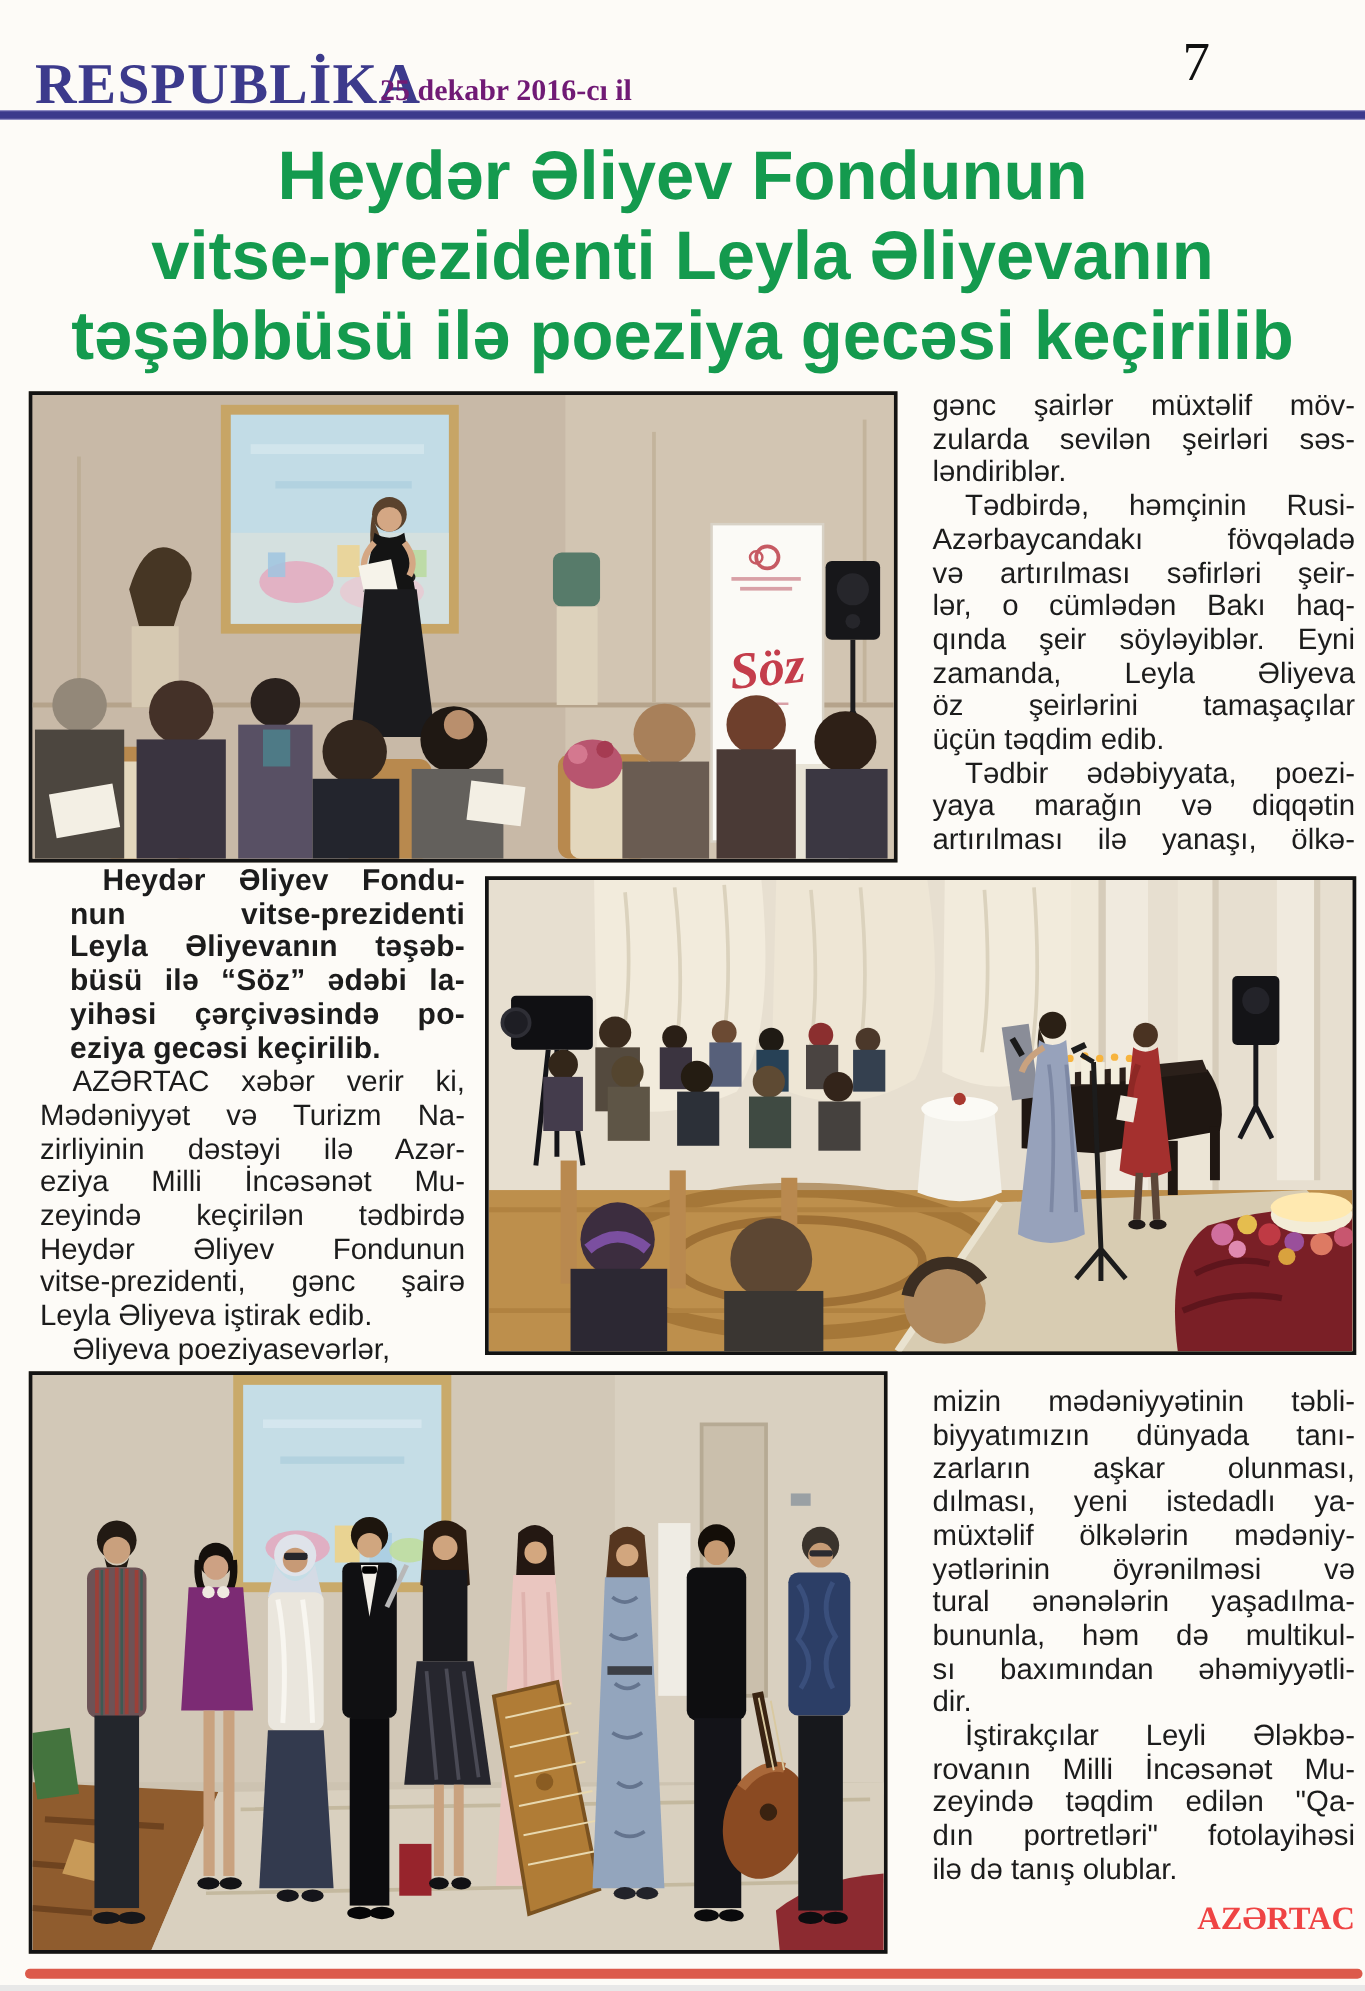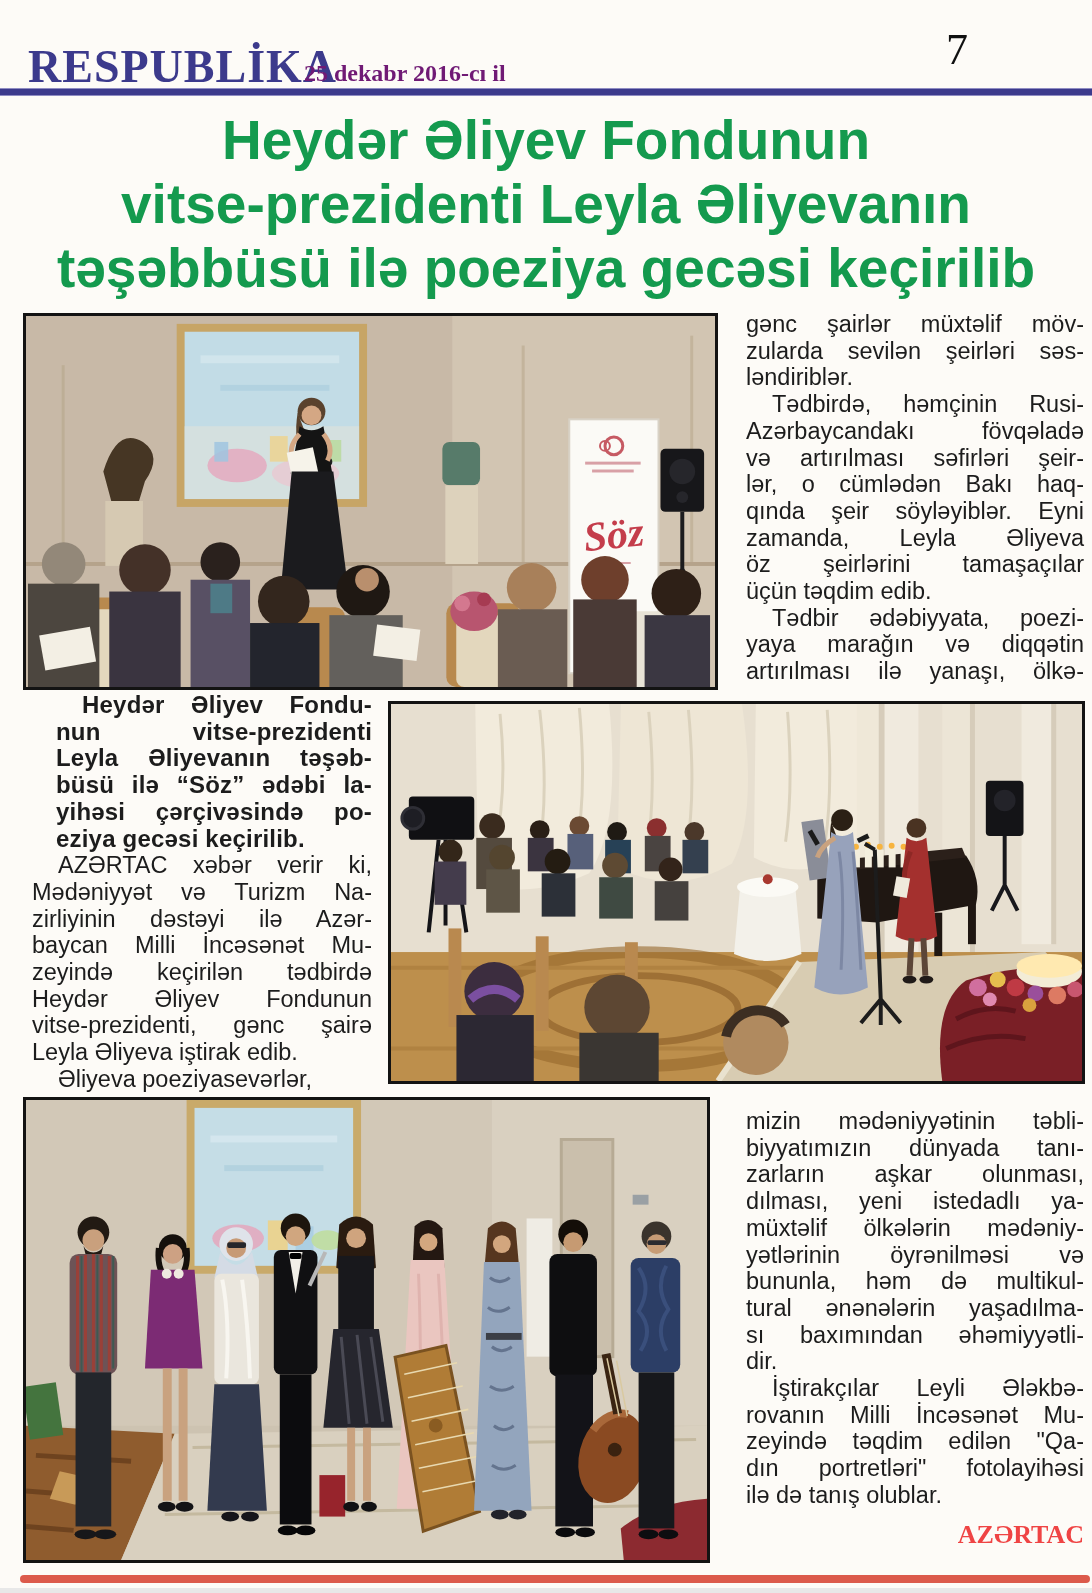--- a/index.html
+++ b/index.html
@@ -165,21 +165,21 @@
   <div class="col" id="col-left">
       <div class="tline bold ind">Heydər Əliyev Fondu-</div>
       <div class="tline bold">nun vitse-prezidenti</div>
       <div class="tline bold">Leyla Əliyevanın təşəb-</div>
       <div class="tline bold">büsü ilə “Söz” ədəbi la-</div>
       <div class="tline bold">yihəsi çərçivəsində po-</div>
       <div class="tline bold nojust">eziya gecəsi keçirilib.</div>
       <div class="tline ind">AZƏRTAC xəbər verir ki,</div>
       <div class="tline">Mədəniyyət və Turizm Na-</div>
       <div class="tline">zirliyinin dəstəyi ilə Azər-</div>
-      <div class="tline">baycan Milli İncəsənət Mu-</div>
+      <div class="tline">eziya Milli İncəsənət Mu-</div>
       <div class="tline">zeyində keçirilən tədbirdə</div>
       <div class="tline">Heydər Əliyev Fondunun</div>
       <div class="tline">vitse-prezidenti, gənc şairə</div>
       <div class="tline nojust">Leyla Əliyeva iştirak edib.</div>
       <div class="tline ind nojust">Əliyeva poeziyasevərlər,</div>
     </div>
 
   <figure class="photo" id="photo2">
     <svg viewBox="0 0 697 383" preserveAspectRatio="none">
       <rect width="697" height="383" fill="#e7dfd0"></rect>
@@ -452,22 +452,22 @@
     </svg>
   </figure>
 
   <div class="col" id="col-right-bottom">
   <div class="tline">mizin mədəniyyətinin təbli-</div>
       <div class="tline">biyyatımızın dünyada tanı-</div>
       <div class="tline">zarların aşkar olunması,</div>
       <div class="tline">dılması, yeni istedadlı ya-</div>
       <div class="tline">müxtəlif ölkələrin mədəniy-</div>
       <div class="tline">yətlərinin öyrənilməsi və</div>
+      <div class="tline">tural ənənələrin yaşadılma-</div>
       <div class="tline">bununla, həm də multikul-</div>
-      <div class="tline">tural ənənələrin yaşadılma-</div>
       <div class="tline">sı baxımından əhəmiyyətli-</div>
       <div class="tline nojust">dir.</div>
       <div class="tline ind">İştirakçılar Leyli Ələkbə-</div>
       <div class="tline">rovanın Milli İncəsənət Mu-</div>
       <div class="tline">zeyində təqdim edilən "Qa-</div>
       <div class="tline">dın portretləri" fotolayihəsi</div>
       <div class="tline nojust">ilə də tanış olublar.</div>
     </div>
   <div class="col" id="byline-holder" style="left:746px;top:1516px;width:338px;">
     <div id="byline">AZƏRTAC</div>

